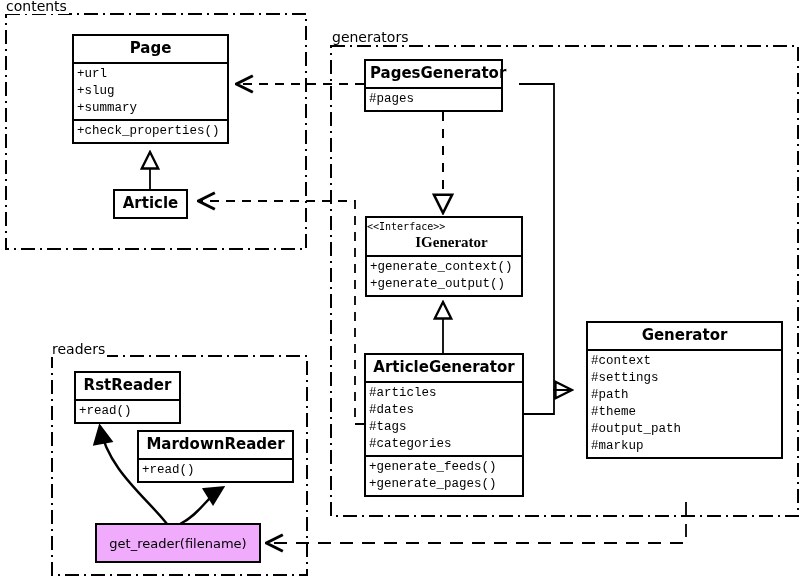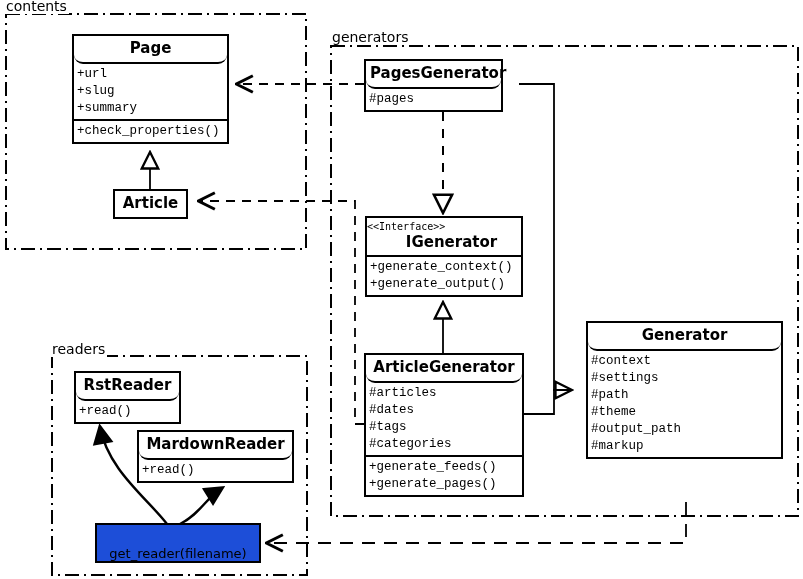--- a/index.html
+++ b/index.html
@@ -6,28 +6,28 @@
   body{width:803px;height:579px;position:relative;overflow:hidden;
        font-family:"DejaVu Sans","Liberation Sans",sans-serif;color:#000;}
   #diagram{position:absolute;left:0;top:0;width:803px;height:579px;}
   .pkg-label{position:absolute;font-family:"DejaVu Sans","Liberation Sans",sans-serif;
              font-size:14px;color:#000;background:#ffffff;padding:0 2px;white-space:nowrap;z-index:5;}
   .umlbox{position:absolute;border:2px solid #000;background:#ffffff;z-index:4;box-sizing:border-box;}
   .umlbox .sect{border-bottom:2px solid #000;}
   .umlbox .sect:last-child{border-bottom:none;}
   .cls-name{font-weight:bold;font-size:15px;text-align:center;
             font-family:"DejaVu Sans","Liberation Sans",sans-serif;
-            padding:4px 4px 5px 4px;line-height:1.15;border-radius:9px;}
+            padding:4px 4px 5px 4px;line-height:1.15;}
   .stereo{font-weight:normal;font-size:10px;text-align:left;
           font-family:"DejaVu Sans Mono","Liberation Mono",monospace;line-height:1.2;}
   .memb{font-family:"DejaVu Sans Mono","Liberation Mono",monospace;font-size:12.5px;
         padding:2px 2px 2px 3px;line-height:1.35;}
   .memb div{white-space:nowrap;font-family:Liberation Mono, monospace;}
-  .plainbox{position:absolute;border:2px solid #000;background:#1d4ed8;z-index:4;
-            box-sizing:border-box;display:flex;align-items:flex-end;justify-content:center;}
+  .plainbox{position:absolute;border:2px solid #000;background:#f0abfc;z-index:4;
+            box-sizing:border-box;display:flex;align-items:center;justify-content:center;}
   .plainbox span{font-size:13px;font-family:"DejaVu Sans","Liberation Sans",sans-serif;}
 </style>
 </head>
 <body>
 
 <svg id="diagram" viewBox="0 0 803 579">
   <defs>
     <marker id="hollowTri" viewBox="0 0 12 12" refX="11" refY="6" markerWidth="11" markerHeight="11" orient="auto-start-reverse">
       <path d="M 1 1 L 11 6 L 1 11 z" fill="#ffffff" stroke="#000" stroke-width="1.4"></path>
     </marker>
@@ -89,21 +89,21 @@
 <div class="umlbox" style="left:364px; top:59px; width:139px;">
   <div class="sect cls-name">PagesGenerator</div>
   <div class="sect memb">
     <div>#pages</div>
   </div>
 </div>
 
 <div class="umlbox" style="left:365px; top:216px; width:158px;">
   <div class="sect" style="padding:3px 0 2px 0;">
     <div class="stereo">&lt;&lt;Interface&gt;&gt;</div>
-    <div class="cls-name" style="padding:1px 0 2px 15px;">IGenerator</div>
+    <div class="cls-name" style="padding:1px 0 2px 15px;font-family:Liberation Serif, serif;">IGenerator</div>
   </div>
   <div class="sect memb">
     <div>+generate_context()</div>
     <div>+generate_output()</div>
   </div>
 </div>
 
 <div class="umlbox" style="left:364px; top:353px; width:160px;">
   <div class="sect cls-name">ArticleGenerator</div>
   <div class="sect memb">

